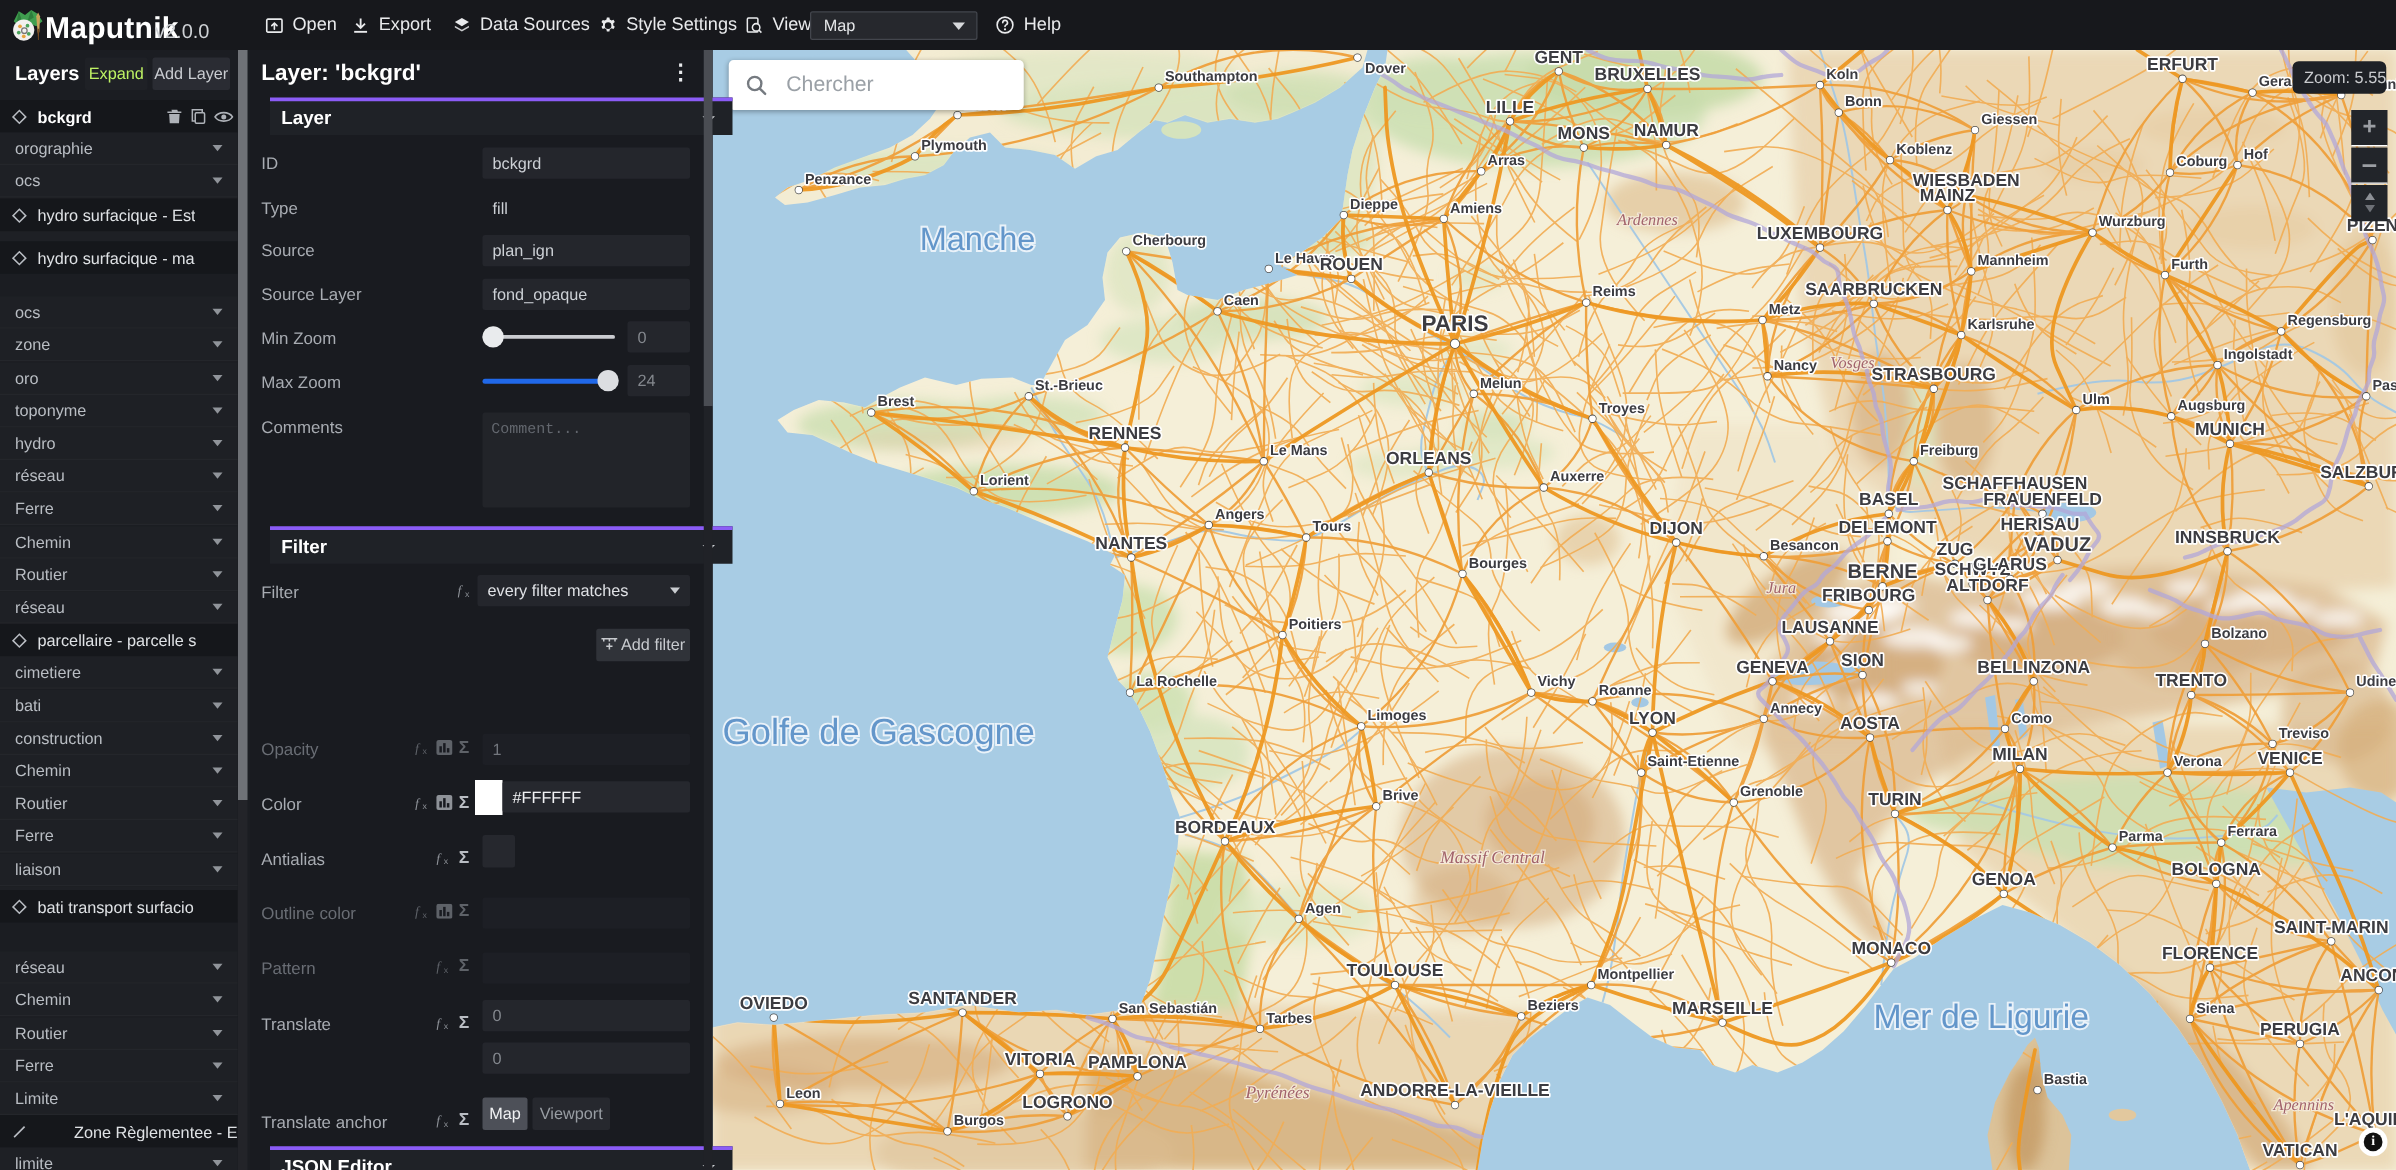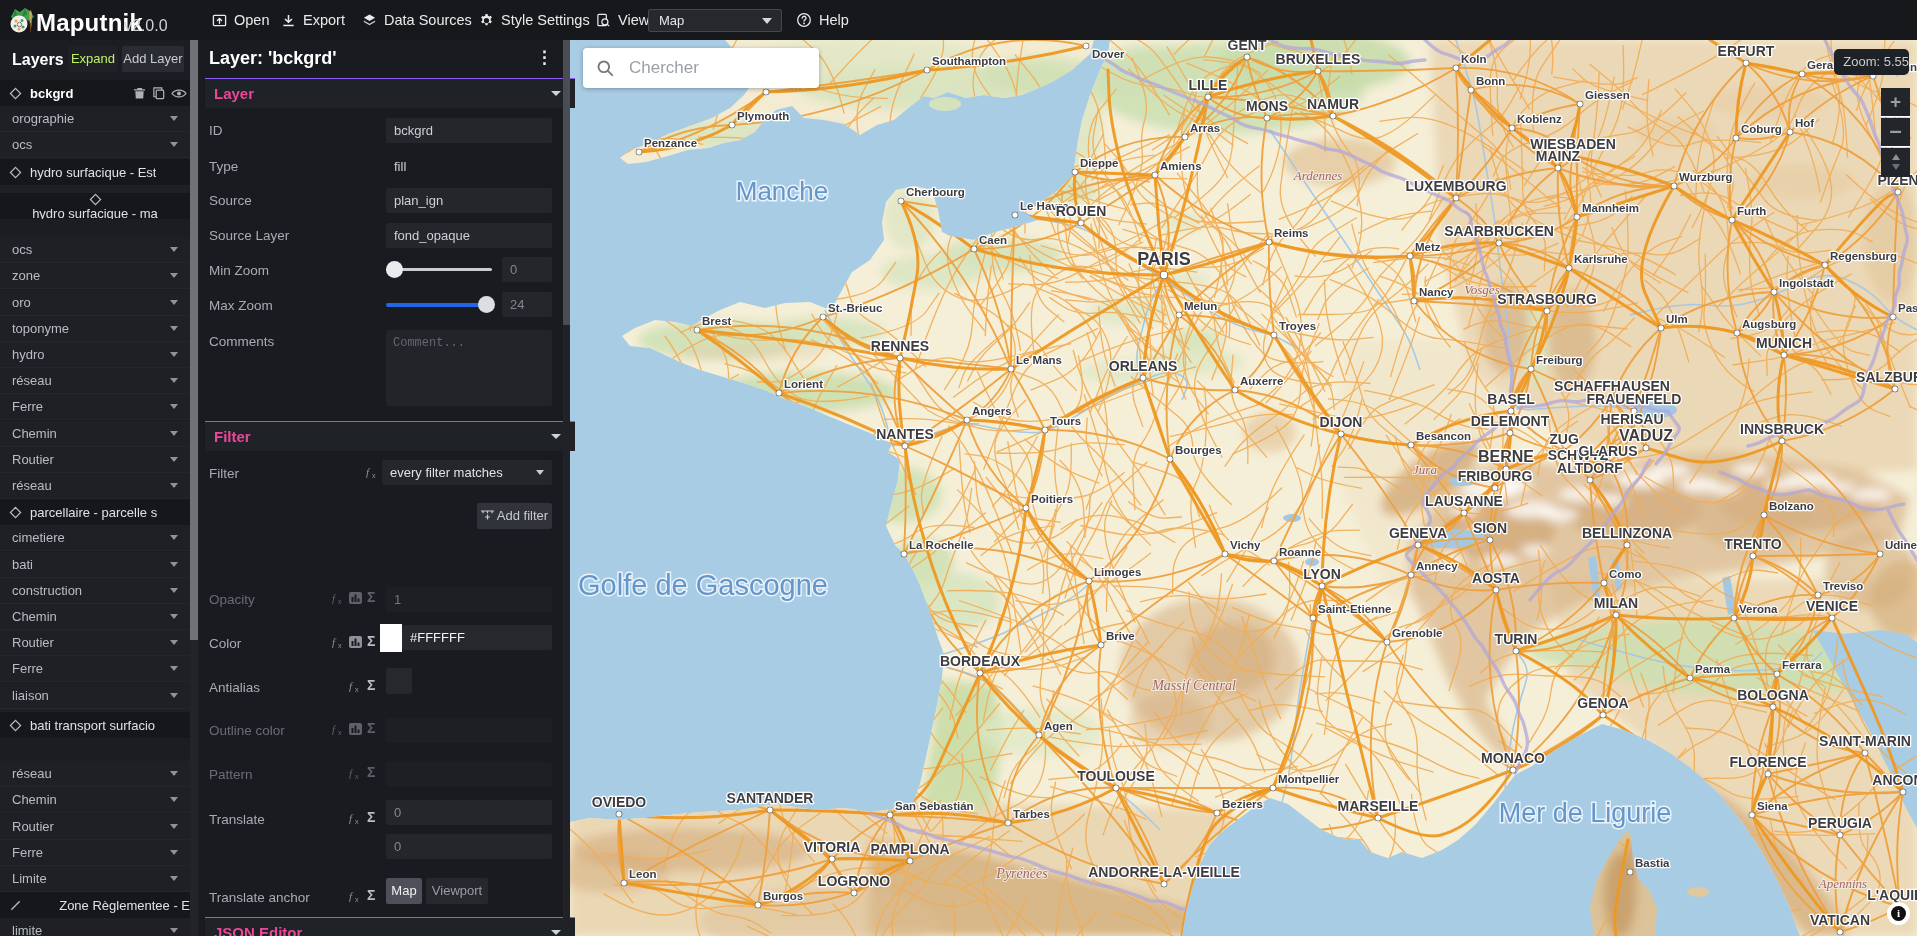--- a/index.html
+++ b/index.html
@@ -9,22 +9,22 @@
 .tb-ver{position:absolute;left:124px;top:17px;font-size:16px;font-weight:normal;color:#cfd2d6}
 .tb-item{position:absolute;top:0;height:40px;display:flex;align-items:center;color:#e9eaec;font-size:14.5px;gap:7px}
 #lpanel{position:absolute;left:0;top:40px;width:200px;height:896px;background:#1b1d22;z-index:20}
 .lp-row{position:absolute;left:0;width:190px;height:26px;display:flex;align-items:center;color:#b9bdc3;font-size:13px}
 .lp-grp{background:#1e2025;border-bottom:1px solid #24262b}
 .lp-item{background:#15171b;color:#dfe2e5}
 .lp-caret{position:absolute;right:12px;top:10px;width:0;height:0;border-left:4.5px solid transparent;border-right:4.5px solid transparent;border-top:5px solid #90949a}
 #lscroll{position:absolute;left:190px;top:40px;width:8px;height:896px;background:#232429;z-index:22}
 #lthumb{position:absolute;left:190px;top:40px;width:8px;height:600px;background:#6f7277;z-index:23}
 #mpanel{position:absolute;left:200px;top:40px;width:370px;height:896px;background:#191b20;z-index:20}
-.sec{position:absolute;left:5px;width:370px;height:30px;background:#1f2227;display:flex;align-items:center;
- color:#ec4899;font-weight:bold;font-size:15px;padding-left:9px;border-top:1px solid #8b5cf6}
+.sec{position:absolute;left:16px;width:370px;height:30px;background:#1f2227;display:flex;align-items:center;
+ color:#ffffff;font-weight:bold;font-size:15px;padding-left:9px;border-top:3px solid #8b5cf6}
 .sec .car{position:absolute;right:14px;top:12px;width:0;height:0;border-left:5px solid transparent;border-right:5px solid transparent;border-top:5.5px solid #cfd2d6}
 .flab{position:absolute;left:9px;font-size:13.5px;color:#a8acb2}
 .gray{color:#696d74!important}
 .finput{position:absolute;left:186px;width:166px;height:25px;background:#24262c;color:#ccd0d5;
  font-size:13px;line-height:25px;padding-left:8px;border-radius:2px}
 .dim{color:#83878d}
 .ic{position:absolute;font-size:12px;color:#95989e}
 .sigma{font-size:14px;font-weight:bold}
 #mscrollth{position:absolute;left:563px;top:40px;width:7px;height:285px;background:#4a4d53;z-index:25}
 #mscrolltr{position:absolute;left:563px;top:325px;width:7px;height:611px;background:#202227;z-index:25}
@@ -1761,21 +1761,21 @@
     <div class="lp-row lp-item" style="top:119px;">
       <svg width="13" height="13" viewBox="0 0 14 14" style="margin:0 8px 0 9px;flex:none">
         <path d="M7 1.5 12.5 7 7 12.5 1.5 7Z" fill="none" stroke="#b9bdc3" stroke-width="1.3"></path>
       </svg>
       <span style="white-space:nowrap;overflow:hidden">hydro surfacique - Est</span>
     </div>
     <div class="lp-row lp-grp" style="top:145px">
       <span style="margin-left:12px">ocs</span>
       <span class="lp-caret"></span>
     </div>
-    <div class="lp-row lp-item" style="top:153px;flex-direction:column;">
+    <div class="lp-row lp-item" style="top:153px;">
       <svg width="13" height="13" viewBox="0 0 14 14" style="margin:0 8px 0 9px;flex:none">
         <path d="M7 1.5 12.5 7 7 12.5 1.5 7Z" fill="none" stroke="#b9bdc3" stroke-width="1.3"></path>
       </svg>
       <span style="white-space:nowrap;overflow:hidden">hydro surfacique - ma</span>
     </div>
     <div class="lp-row lp-grp" style="top:197px">
       <span style="margin-left:12px">ocs</span>
       <span class="lp-caret"></span>
     </div>
     <div class="lp-row lp-grp" style="top:223px">

